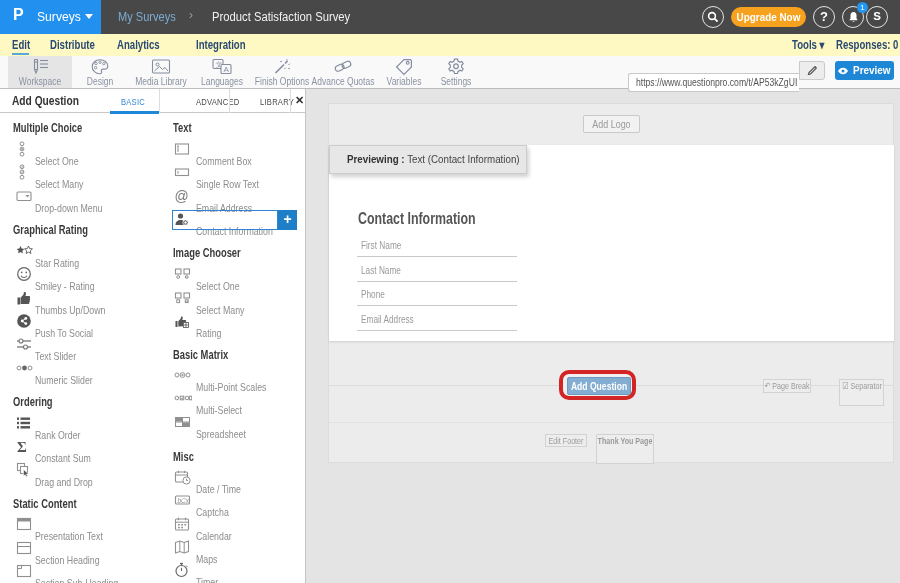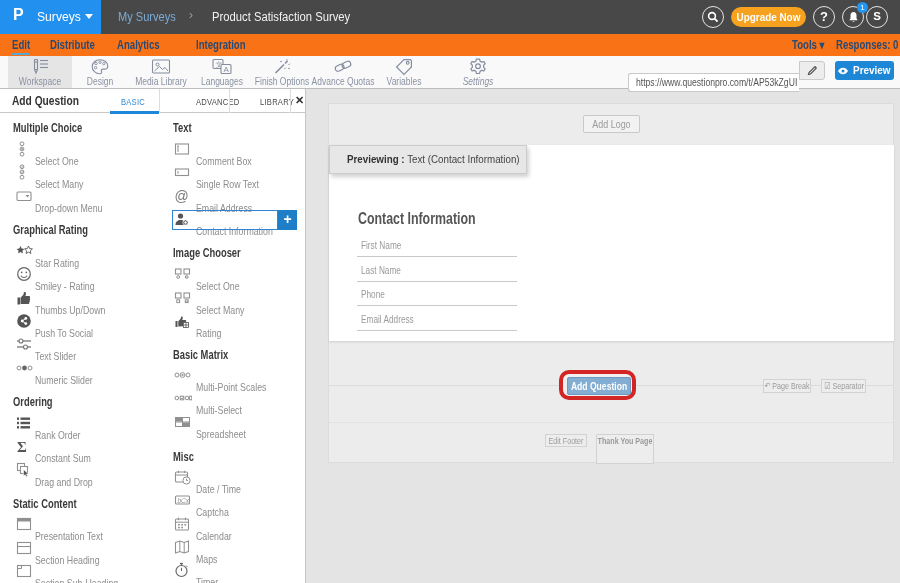--- a/index.html
+++ b/index.html
@@ -25,21 +25,21 @@
 .logotxt { position:absolute; left:37px; top:9px; font-size:13.5px; color:#fff; }
 .logocaret { position:absolute; left:85px; top:14px; width:0; height:0; border-left:4.5px solid transparent; border-right:4.5px solid transparent; border-top:5px solid #fff; }
 .crumb1 { position:absolute; left:118px; top:9px; font-size:13px; color:#7babd3; }
 .crumbsep { position:absolute; left:189px; top:8px; font-size:12px; color:#9a9a9a; }
 .crumb2 { position:absolute; left:212px; top:9.5px; font-size:12.5px; color:#f2f2f2; }
 .circbtn { position:absolute; top:6px; width:22px; height:22px; border:1.5px solid #e4e4e4; border-radius:50%; color:#fff; text-align:center; }
 .upgrade { position:absolute; left:731px; top:7px; width:75px; height:20px; background:#f6a21e; border-radius:10px; color:#fff; font-size:11px; font-weight:bold; text-align:center; line-height:20px; }
 .badge { position:absolute; left:857px; top:2px; width:11px; height:11px; background:#2196f3; border-radius:50%; color:#fff; font-size:8px; line-height:11px; text-align:center; }
 
 
-.navbar { position:absolute; left:0; top:34px; width:900px; height:22px; background:#f97316; }
+.navbar { position:absolute; left:0; top:34px; width:900px; height:22px; background:#fef9c3; }
 .navitem { position:absolute; top:4px; font-size:12px; font-weight:bold; color:#2a4a72; white-space:nowrap; }
 .editline { position:absolute; left:12px; top:19px; width:17px; height:2px; background:#59a7d8; }
 
 
 .toolbar { position:absolute; left:0; top:56px; width:900px; height:33px; background:#f9f9f9; border-bottom:1px solid #bdbdbd; }
 .toolitem { position:absolute; top:0; height:32px; text-align:center; }
 .toolitem .ticon { position:absolute; left:50%; transform:translateX(-50%); top:2px; }
 .toolitem .tlabel { position:absolute; left:50%; transform:translateX(-50%); top:20px; font-size:10px; color:#8a92a2; white-space:nowrap; }
 .toolactive { background:#e5e5e5; }
 .urlbox { position:absolute; left:628px; top:17px; width:171px; height:19px; background:#fff; border:1px solid #c9c9c9; border-right:none; border-radius:3px 0 0 3px; font-size:11px; color:#555; line-height:17px; padding-left:7px; white-space:nowrap; overflow:hidden; }
@@ -172,21 +172,21 @@
           </svg></span>
         <span class="tlabel"><span class="tx85c">Advance Quotas</span></span>
       </div>
     <div class="toolitem" style="left:372px; width:64px;">
         <span class="ticon"><svg width="18" height="18" viewBox="0 0 17 17">
             <path d="M8.5 1.5 L14.5 1.5 L15.5 2.5 L15.5 8.5 L8.5 15.5 L1.5 8.5 Z" fill="none" stroke="#848c9e" stroke-width="1.1"></path>
             <circle cx="12" cy="4.5" r="1.3" fill="none" stroke="#848c9e" stroke-width="1"></circle>
           </svg></span>
         <span class="tlabel"><span class="tx85c">Variables</span></span>
       </div>
-    <div class="toolitem" style="left:446px; width:64px;font-style:italic;">
+    <div class="toolitem" style="left:424px; width:64px;">
         <span class="ticon"><svg width="18" height="18" viewBox="0 0 17 17">
             <path d="M8.5 1 L10 1 L10.4 3 a5.6 5.6 0 0 1 1.8 1 L14 3.2 L15.3 5.4 L13.8 6.8 a5.6 5.6 0 0 1 0 2 L15.3 10.2 L14 12.4 L12.2 11.6 a5.6 5.6 0 0 1 -1.8 1 L10 14.6 L7 14.6 L6.6 12.6 a5.6 5.6 0 0 1 -1.8 -1 L3 12.4 L1.7 10.2 L3.2 8.8 a5.6 5.6 0 0 1 0 -2 L1.7 5.4 L3 3.2 L4.8 4 a5.6 5.6 0 0 1 1.8 -1 L7 1 Z" fill="none" stroke="#848c9e" stroke-width="1.1"></path>
             <circle cx="8.5" cy="7.8" r="2.2" fill="none" stroke="#848c9e" stroke-width="1.1"></circle>
           </svg></span>
         <span class="tlabel"><span class="tx85c">Settings</span></span>
       </div>
     <div class="urlbox"><span class="tx82" style="font-size:10.5px;">https://www.questionpro.com/t/AP53kZgUI</span></div>
     <div class="pencilbtn"><svg width="11" height="11" viewBox="0 0 11 11" style="margin-top:3px">
           <path d="M1.5 9.5 L2 7.5 L7.5 2 L9 3.5 L3.5 9 Z M8 1.5 L9.5 3" fill="none" stroke="#555" stroke-width="1.2"></path>
         </svg></div>
@@ -515,21 +515,21 @@
     <div class="fld" style="top:167.5px;"><span class="tx75">Email Address</span></div>
   </div>
   <div class="prevtab"><span class="tx85"><b style="color:#333;">Previewing :</b> Text (Contact Information)</span></div>
   <div class="redring"></div>
   <div class="addqbtn">
       <span class="ctx78">Add Question</span>
     </div>
   <div class="smallbtn" style="left:763px; top:379px; width:48px; height:14px; line-height:12px;">
       <span class="ctx">↶ Page Break</span>
     </div>
-  <div class="smallbtn" style="left:821px; top:379px; width:45px; height:14px; line-height:12px;">
+  <div class="smallbtn" style="left:839px; top:379px; width:45px; height:27px; line-height:12px;">
       <span class="ctx">☑ Separator</span>
     </div>
   <div class="smallbtn" style="left:545px; top:434px; width:42px; height:13px; line-height:11px;">
       <span class="ctx">Edit Footer</span>
     </div>
   <div class="smallbtn" style="left:596px; top:434px; width:58px; height:30px; line-height:11px;font-weight:bold;">
       <span class="ctx">Thank You Page</span>
     </div>
 
 </div>

